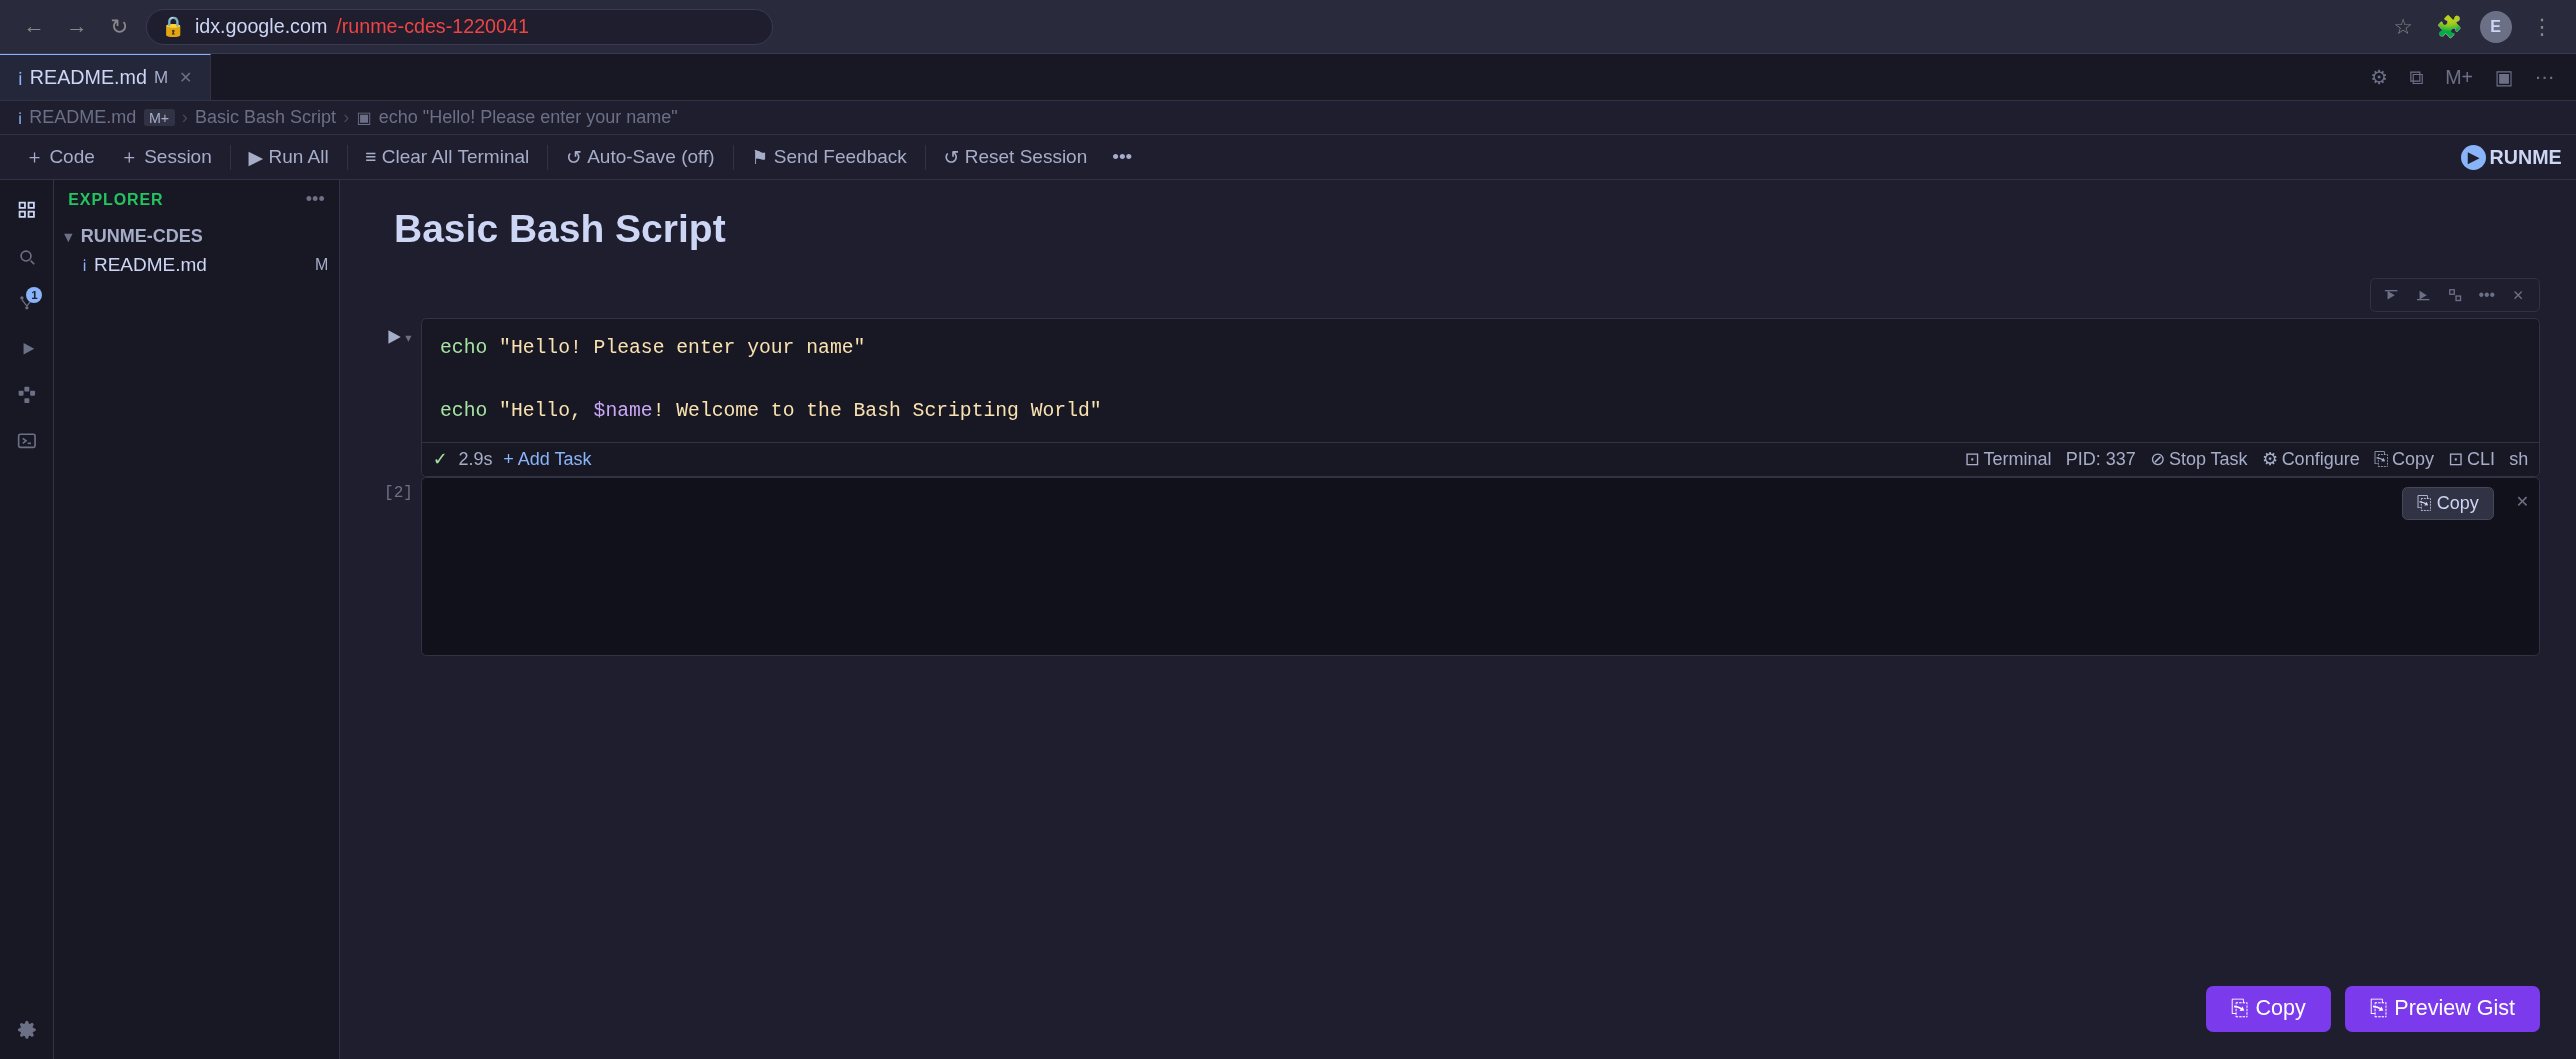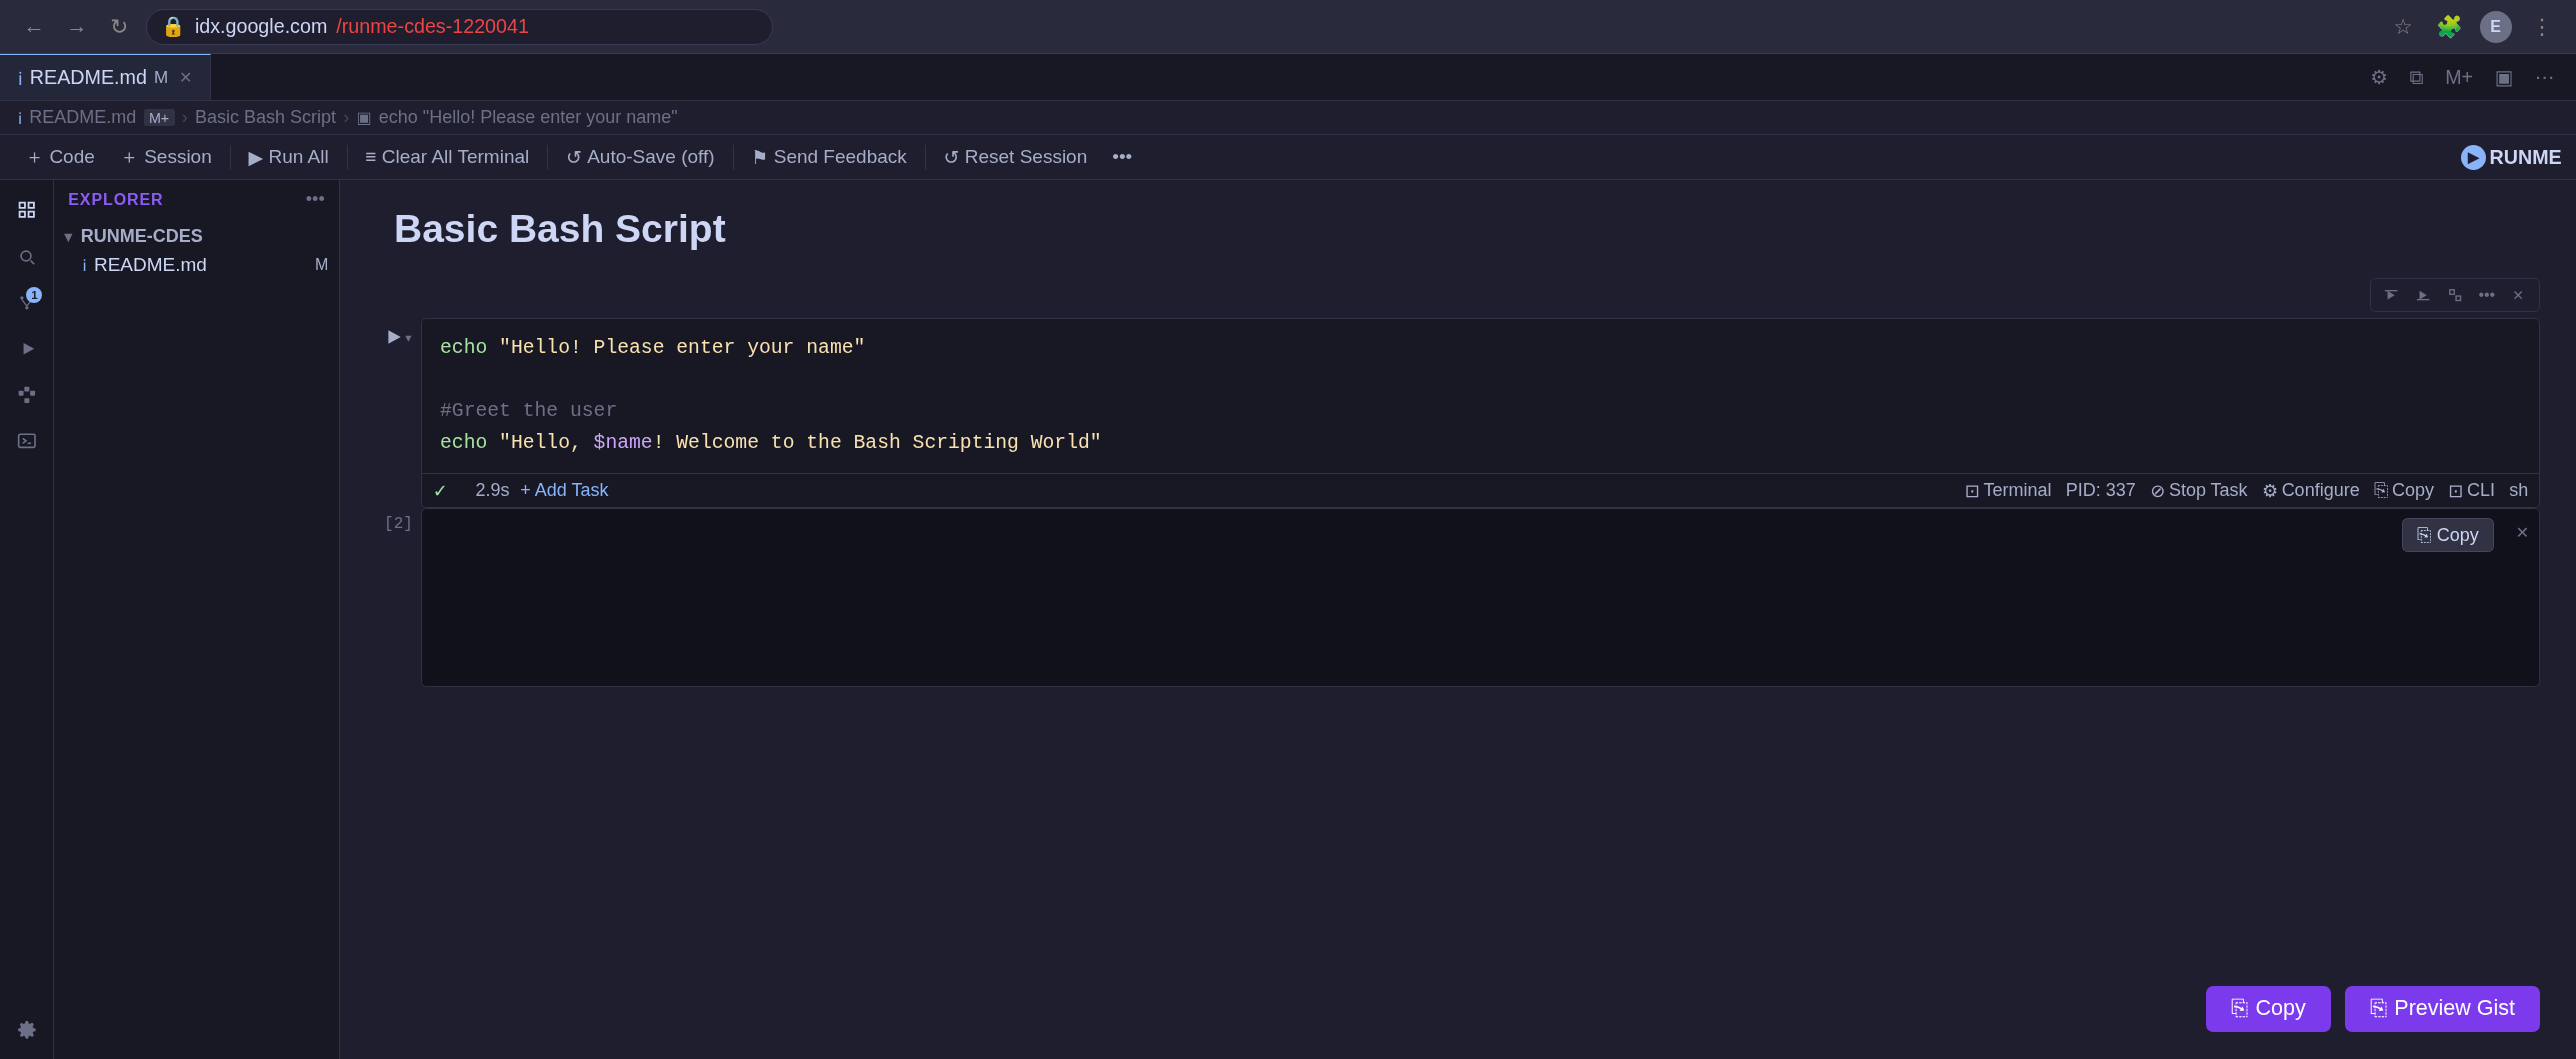--- a/index.html
+++ b/index.html
@@ -272,21 +272,21 @@
       align-items: center;
       justify-content: space-between;
       padding: 10.7px 14.3px;
       height: 39px;
     }
     .sidebar-title {
       font-size: 16px;
       font-weight: 600;
       text-transform: uppercase;
       letter-spacing: 0.9px;
-      color: #8b5cf6;
+      color: #22c55e;
     }
     .sidebar-more {
       color: #6c7086;
       cursor: pointer;
       font-size: 18px;
     }
     .sidebar-section {
       padding: 3.6px 0;
     }
     .sidebar-section-header {
@@ -407,21 +407,21 @@
     }
 
     .cell-toolbar-left {
       display: flex;
       align-items: center;
       gap: 10.7px;
       color: #6c7086;
     }
 
     .cell-check { color: #a6e3a1; }
-    .cell-time { color: #a6adc8; font-size: 18px; margin-left: 17px; }
+    .cell-time { color: #a6adc8; font-size: 18px; }
     .add-name-btn {
       display: flex;
       align-items: center;
       gap: 3.6px;
       color: #89b4fa;
       cursor: pointer;
       font-size: 18px;
     }
 
     .cell-toolbar-right {
@@ -783,23 +783,20 @@
               </div>
             </div>
 
             <div class="code-block">
               <div class="code-content">
                 <span class="code-line">
                   <span class="c-green">echo </span><span class="c-yellow">"Hello! Please enter your name"</span>
                 </span>
                 <span class="code-line">&nbsp;</span>
                 <span class="code-line">
-                  <span class="c-comment">#Greet the user</span>
-                </span>
-                <span class="code-line">
                   <span class="c-green">echo </span><span class="c-yellow">"Hello, </span><span class="c-var">$name</span><span class="c-yellow">! Welcome to the Bash Scripting World"</span>
                 </span>
               </div>
 
               <div class="cell-toolbar">
                 <div class="cell-toolbar-left">
                   <span class="cell-check">✓</span>
                   <span class="cell-time">2.9s</span>
                   <div class="add-name-btn">
                     <span>+ Add Task</span>

